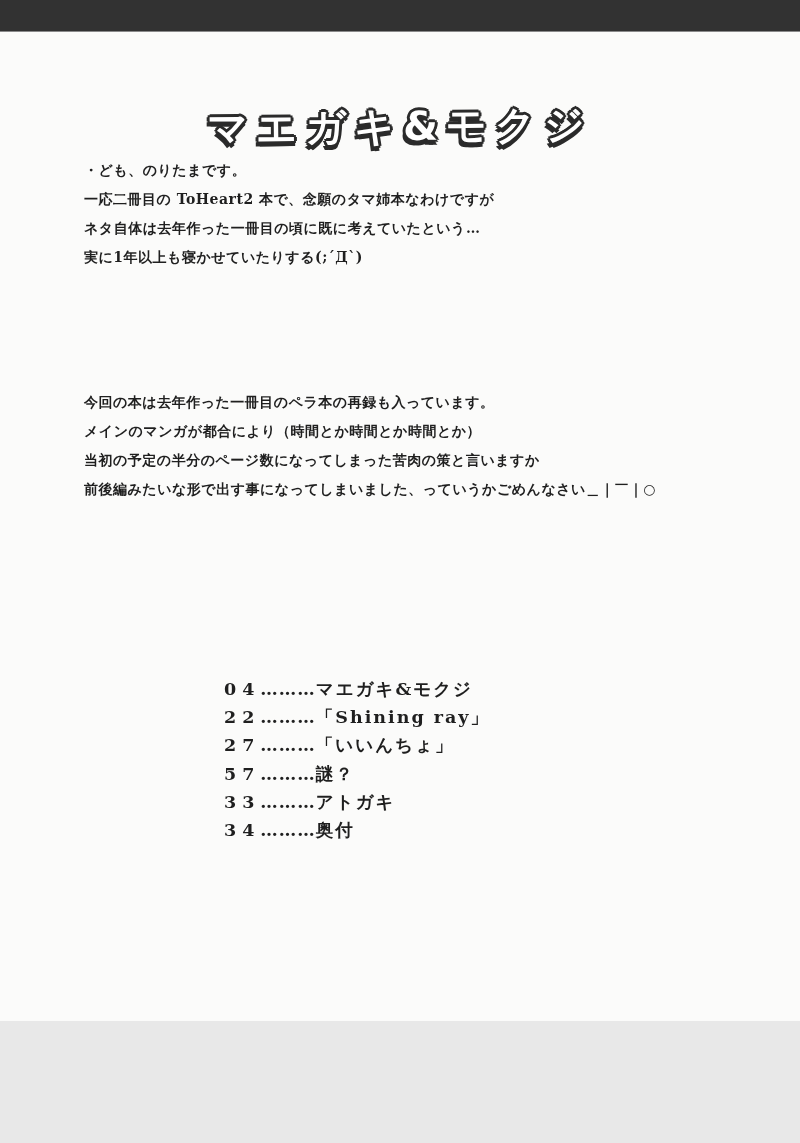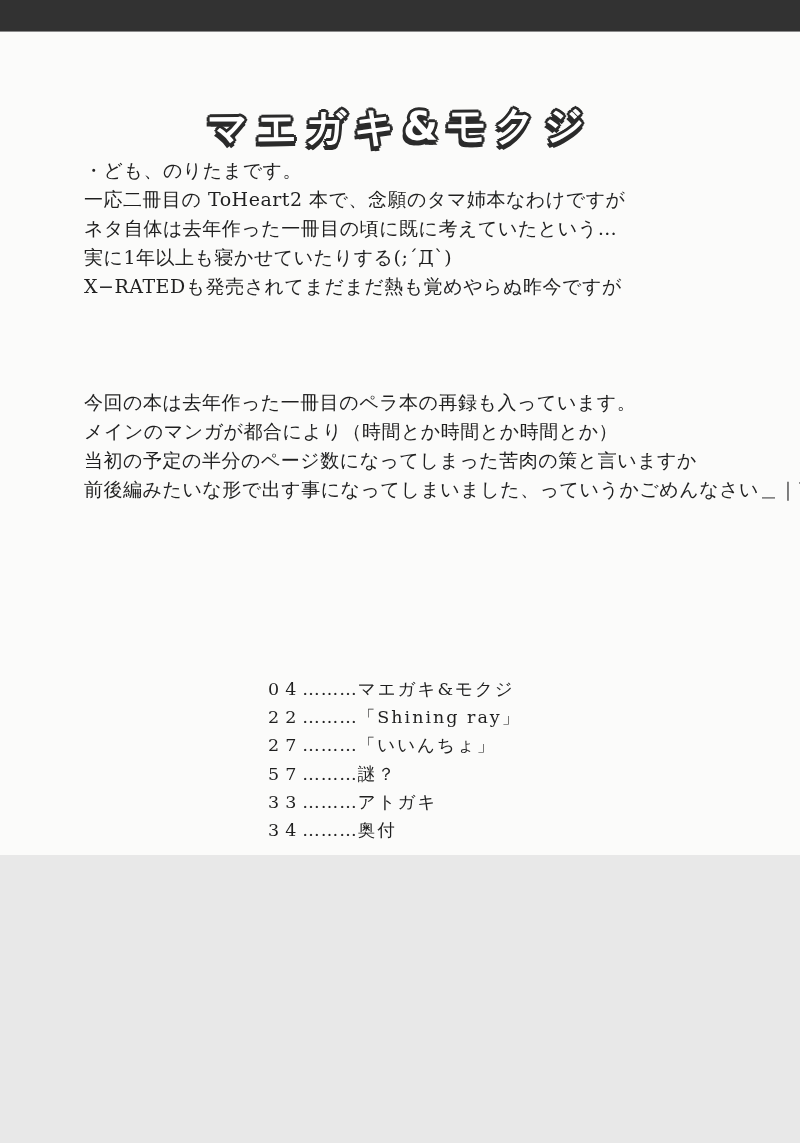--- a/index.html
+++ b/index.html
@@ -3,21 +3,21 @@
 <meta charset="utf-8">
 <style>
   html, body {
     margin: 0;
     padding: 0;
     background: #e8e8e8;
   }
   .scan-page {
     position: relative;
     width: 800px;
-    height: 855px;
+    height: 1021px;
     background: #fbfbfa;
     overflow: hidden;
     font-family: "DejaVu Serif", "Liberation Serif", serif;
     color: #1f1f1f;
   }
   
   .top-bar {
     position: absolute;
     top: 0; left: 0;
     width: 800px; height: 31px;
@@ -62,37 +62,36 @@
        2px  2px 0 #2b2b2b,
       -2px  2px 0 #2b2b2b,
        2px -2px 0 #2b2b2b,
       -2px -2px 0 #2b2b2b,
       -3px  5px 0 #2b2b2b,
        1px  5px 0 #2b2b2b;
   }
   .foreword-para {
     position: absolute;
     left: 84px;
-    font-size: 19px;
+    font-size: 14px;
     line-height: 29px;
-    font-weight: normal;
+    font-weight: bold;
     letter-spacing: 0.5px;
     white-space: nowrap;
   }
   .foreword-para.p1 { top: 156px; }
   .foreword-para.p2 { top: 388px; }
   .toc {
     position: absolute;
     left: 224px;
     top: 675px;
     font-size: 17.5px;
     line-height: 28.2px;
-    font-weight: normal;
+    font-weight: bold;
     white-space: nowrap;
-    margin-left: 44px;
   }
   .toc-row { height: 28.2px; }
   .toc-page {
     letter-spacing: 6px;
   }
   .toc-leader {
     letter-spacing: 1px;
   }
   .toc-title {
     letter-spacing: 2px;
@@ -105,21 +104,20 @@
 
   <div class="top-bar"></div>
 
   <h1 class="page-title">マエガキ&amp;モクジ</h1>
 
   <div class="foreword-para p1">
     <div>・ども、のりたまです。</div>
     <div>一応二冊目の ToHeart2 本で、念願のタマ姉本なわけですが</div>
     <div>ネタ自体は去年作った一冊目の頃に既に考えていたという…</div>
     <div>実に1年以上も寝かせていたりする(;´Д`)</div>
-    <div>X−RATEDも発売されてまだまだ熱も覚めやらぬ昨今ですが</div>
   </div>
 
   <div class="foreword-para p2">
     <div>今回の本は去年作った一冊目のペラ本の再録も入っています。</div>
     <div>メインのマンガが都合により（時間とか時間とか時間とか）</div>
     <div>当初の予定の半分のページ数になってしまった苦肉の策と言いますか</div>
     <div>前後編みたいな形で出す事になってしまいました、っていうかごめんなさい＿｜￣｜○</div>
   </div>
 
   <div class="toc">

